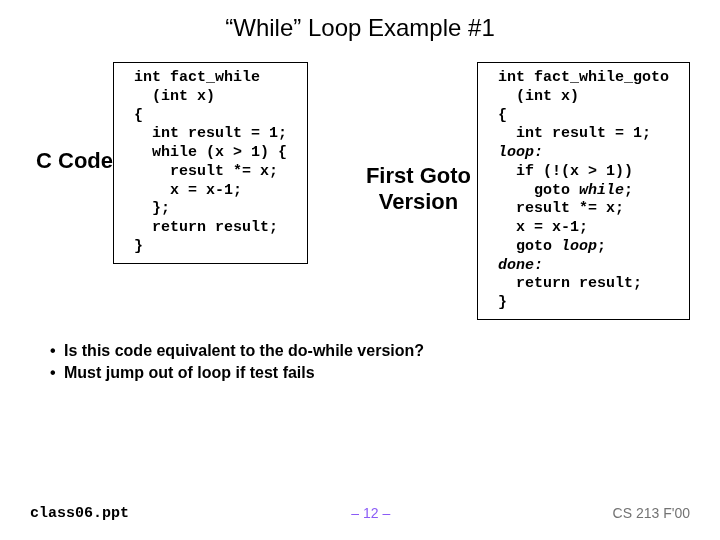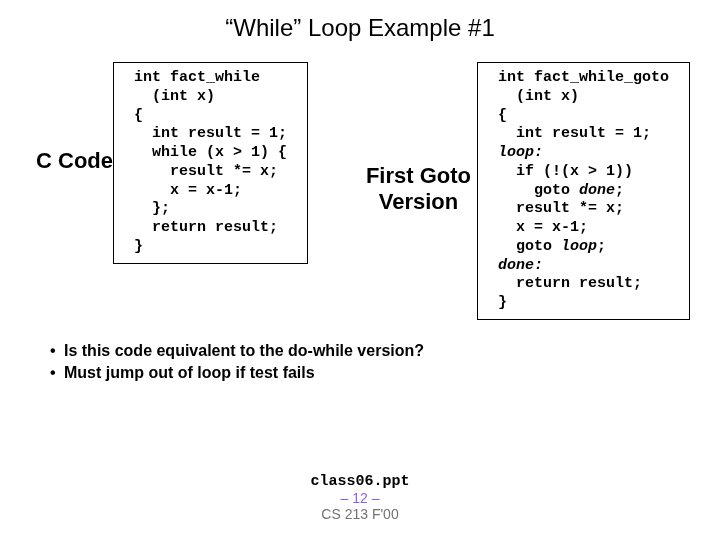--- a/index.html
+++ b/index.html
@@ -71,23 +71,22 @@
     width: 14px;
     flex: 0 0 14px;
   }
   .footer {
     position: absolute;
     bottom: 18px;
     left: 30px;
     right: 30px;
     display: flex;
     justify-content: space-between;
-    align-items: center;
+    align-items: flex-start;
     font-size: 14px;
-    flex-direction: column;
   }
   .footer .file {
     font-family: "Courier New", Courier, monospace;
     font-weight: bold;
     font-size: 15px;
   }
   .footer .page { color: #8b5cf6; }
   .footer .course { color: #737373; }
 </style>
 </head>
@@ -112,21 +111,21 @@
     </div>
 
     <div class="col right">
       <div class="col-heading">First Goto Version</div>
       <div class="codebox"><span>int fact_while_goto
   (int x)
 {
   int result = 1;
 </span><span class="ital">loop:</span><span>
   if (!(x &gt; 1))
-    goto </span><span class="ital">done</span><span>;
+    goto </span><span class="ital">while</span><span>;
   result *= x;
   x = x-1;
   goto </span><span class="ital">loop</span><span>;
 </span><span class="ital">done:</span><span>
   return result;
 }</span></div>
     </div>
   </div>
 
   <div class="bullets">

